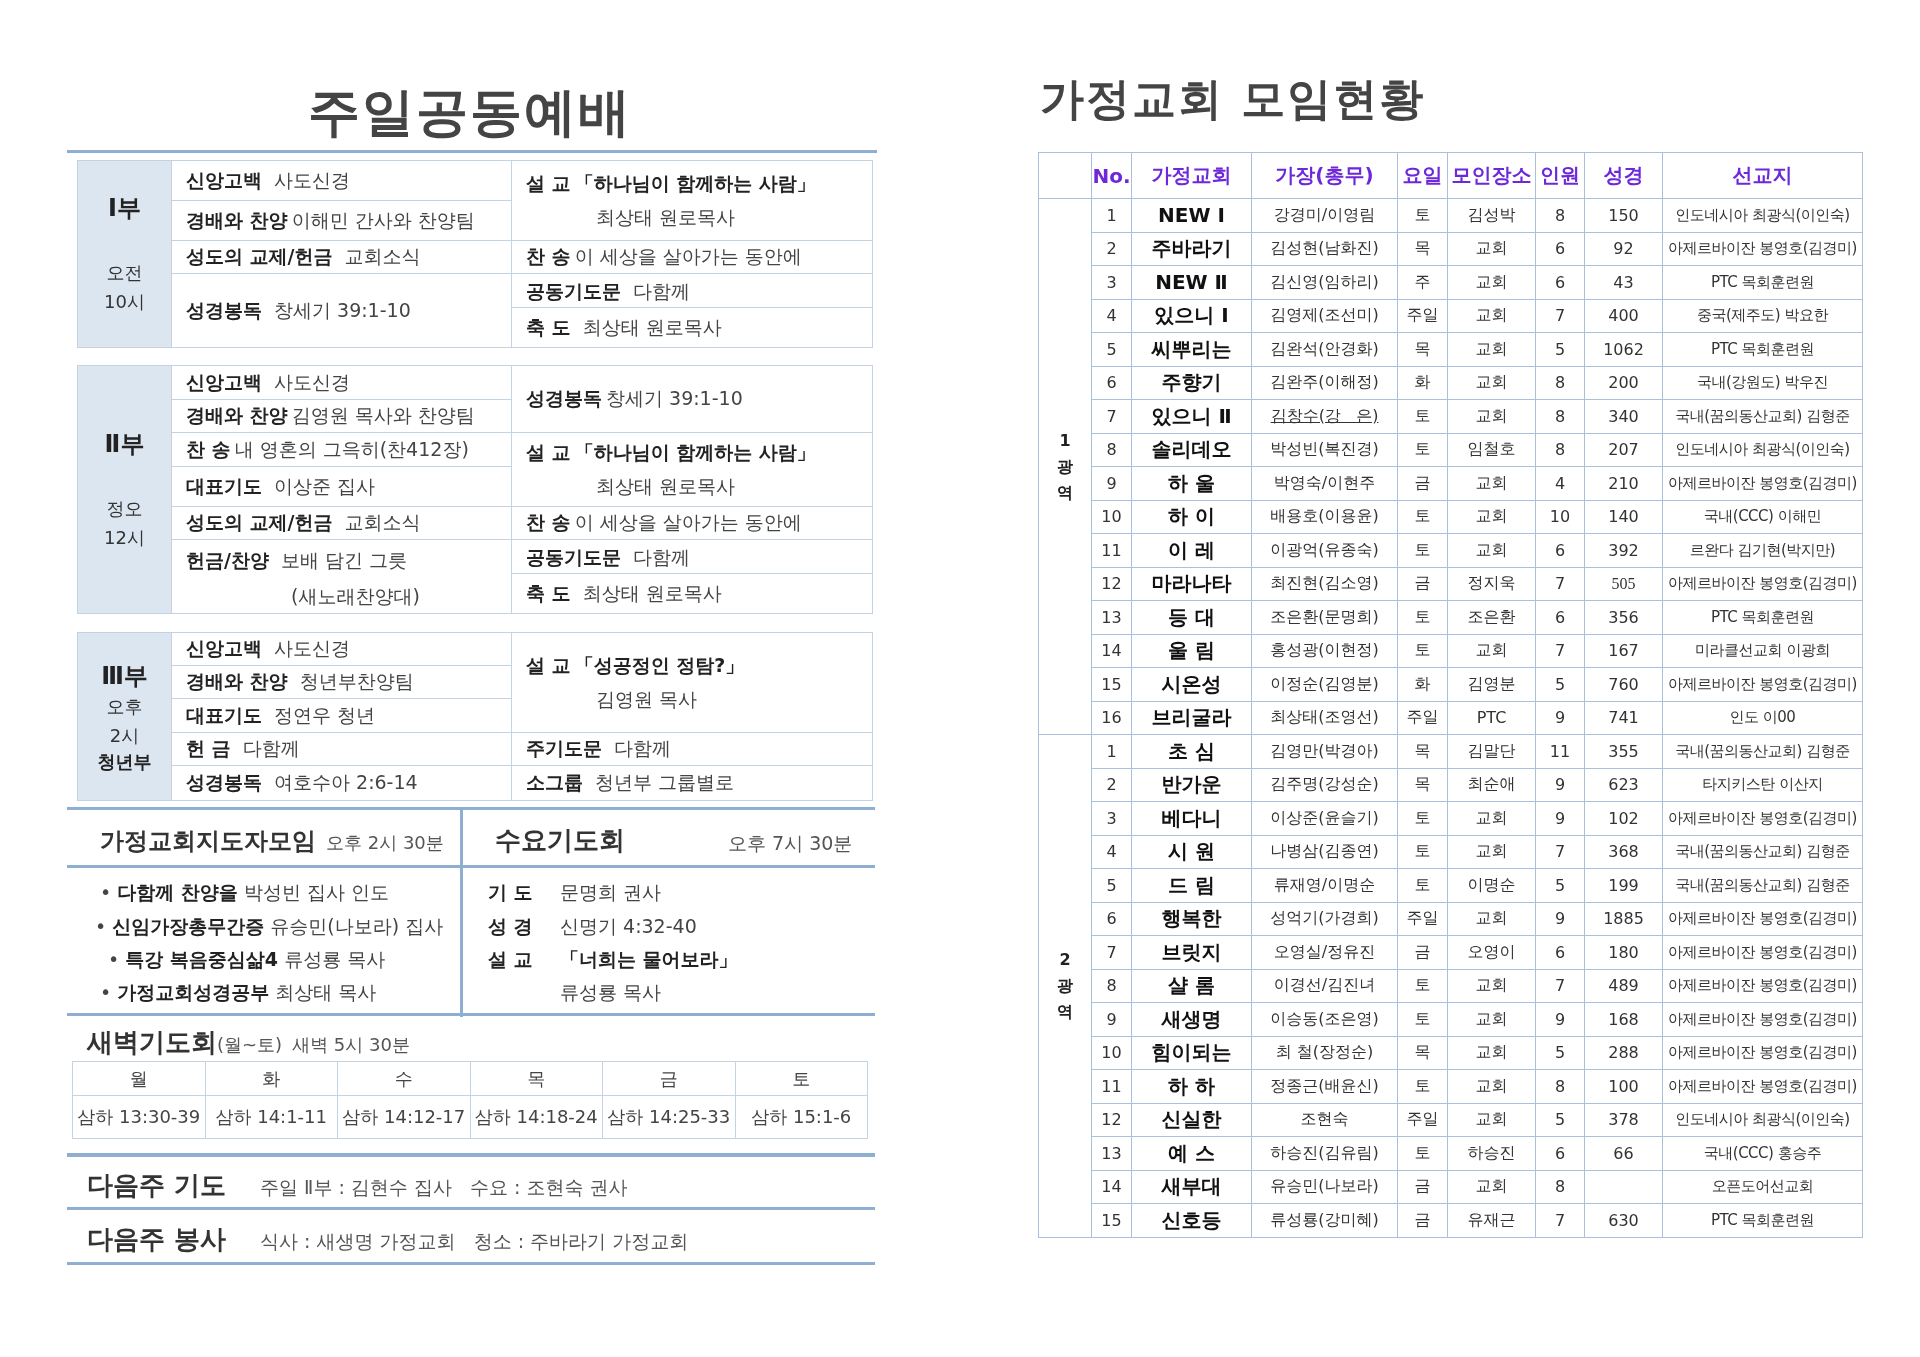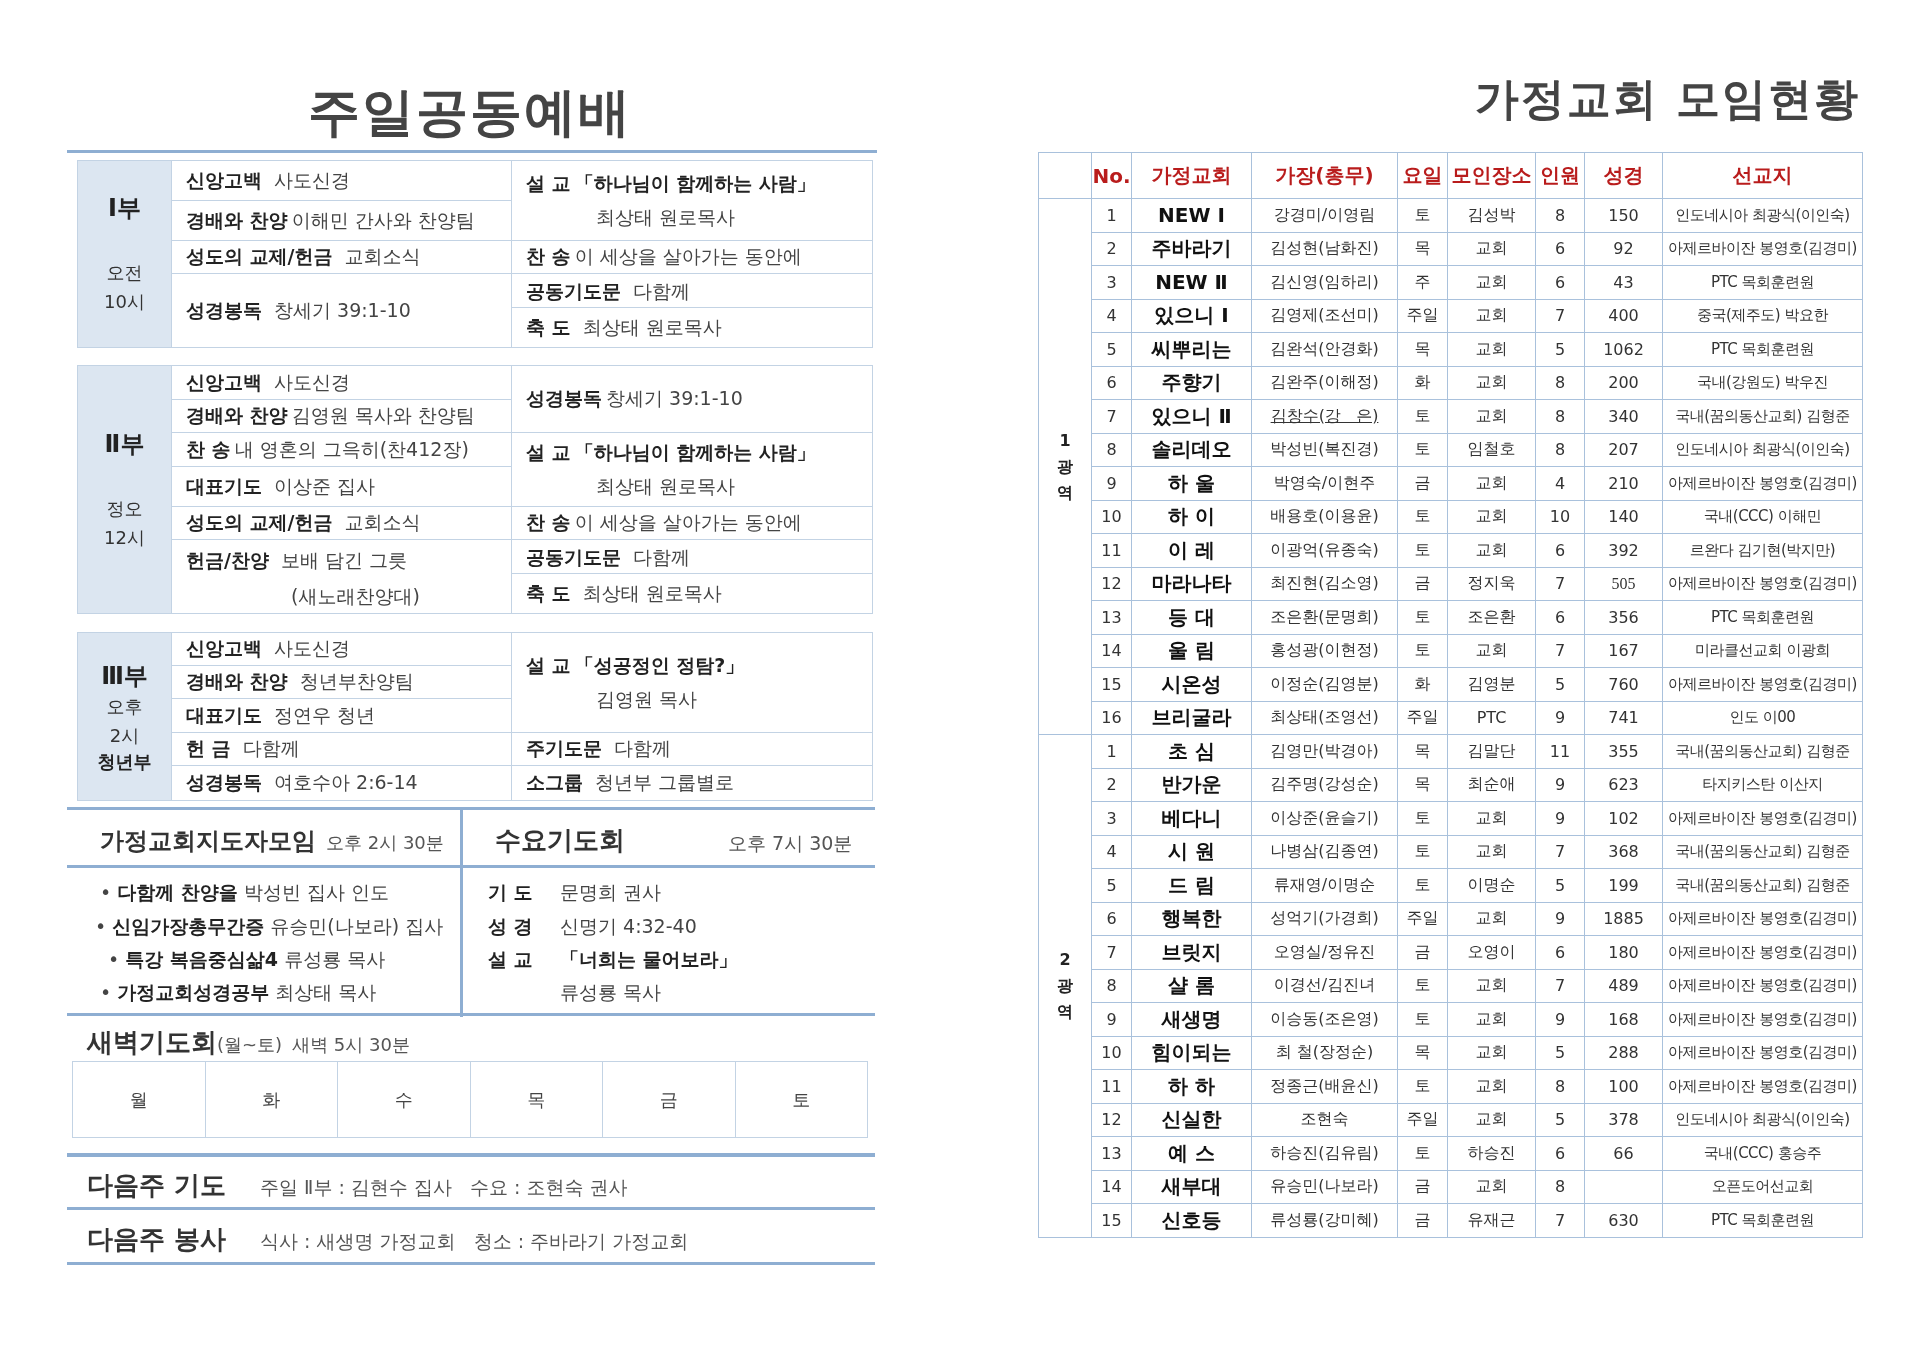--- a/index.html
+++ b/index.html
@@ -2,21 +2,21 @@
 <html><head>
 <meta charset="utf-8">
 <style>
   * { box-sizing: border-box; margin: 0; padding: 0; }
   html, body { width: 1920px; height: 1357px; background: #ffffff; overflow: hidden; }
   body { position: relative; font-family: "DejaVu Sans", "Liberation Sans", sans-serif; color: #222; }
 
   
   .page-title { position: absolute; font-weight: bold; color: #444; letter-spacing: 2px; white-space: nowrap; }
   #left-title { left: 0; width: 940px; top: 78px; font-size: 52px; text-align: center; }
-  #right-title { left: 1040px; width: 820px; top: 70px; font-size: 44px; text-align: right; }
+  #right-title { left: 1040px; width: 820px; top: 70px; font-size: 44px; text-align: left; }
 
   .rule { position: absolute; background: #8eaed2; height: 3px; }
 
   table.svc { position: absolute; border-collapse: collapse; table-layout: fixed; }
   table.svc td { border: 1px solid #c3d3e4; font-size: 19px; padding: 0 0 0 14px; white-space: nowrap; vertical-align: middle; color: #333; }
   table.svc td.lab { background: #dce6f1; text-align: center; padding: 0; border-color: #c3d3e4; }
   .lab .part { font-size: 24px; font-weight: bold; color: #222; display: block; }
   .lab .time { font-size: 18px; color: #333; display: block; line-height: 29px; }
   .lab .youth { font-size: 18px; font-weight: bold; color: #222; display: block; }
   .k { font-weight: bold; color: #222; margin-right: 12px; }
@@ -35,21 +35,21 @@
 
   table.dawn { position: absolute; border-collapse: collapse; table-layout: fixed; }
   table.dawn td { border: 1px solid #c3d3e4; text-align: center; font-size: 18px; color: #444; white-space: nowrap; }
 
   .next-h { position: absolute; font-size: 26px; font-weight: bold; color: #333; white-space: nowrap; }
   .next-v { position: absolute; font-size: 19px; color: #555; white-space: nowrap; }
 
   
   table.hc { position: absolute; left: 1038px; top: 152px; border-collapse: collapse; table-layout: fixed; }
   table.hc th, table.hc td { border: 1px solid #a9c1dc; text-align: center; white-space: nowrap; padding: 0; }
-  table.hc th { height: 46px; font-size: 20px; font-weight: bold; color: #b91c1c; }
+  table.hc th { height: 46px; font-size: 20px; font-weight: bold; color: #6d28d9; }
   table.hc td { height: 33.5px; font-size: 16px; color: #333; }
   table.hc td.name { font-size: 20px; font-weight: bold; color: #111; }
   table.hc td.miss { font-size: 15px; letter-spacing: -0.5px; }
   table.hc td.region { font-size: 16px; font-weight: bold; color: #222; line-height: 26px; vertical-align: middle; }
 </style>
 </head>
 <body>
 
 <div id="left-title" class="page-title">주일공동예배</div>
 <div class="rule" style="left:67px; top:150px; width:810px;"></div>
@@ -187,20 +187,28 @@
 </div>
 <table class="dawn" style="left:72px; top:1061px; width:796px; height:77px;">
   <tbody>
       <tr style="height:34px">
     <td>월</td>
     <td>화</td>
     <td>수</td>
     <td>목</td>
     <td>금</td>
     <td>토</td>
+  </tr>
+  <tr style="height:43px">
+    <td>삼하 13:30-39</td>
+    <td>삼하 14:1-11</td>
+    <td>삼하 14:12-17</td>
+    <td>삼하 14:18-24</td>
+    <td>삼하 14:25-33</td>
+    <td>삼하 15:1-6</td>
   </tr>
 </tbody>
   </table>
 
 <div class="rule" style="left:67px; top:1153px; width:808px; height:4px;"></div>
 <div class="next-h" style="left:87px; top:1168px;">다음주 기도</div>
 <div class="next-v" style="left:260px; top:1175px; white-space:pre;">주일 Ⅱ부 : 김현수 집사   수요 : 조현숙 권사</div>
 <div class="rule" style="left:67px; top:1207px; width:808px;"></div>
 <div class="next-h" style="left:87px; top:1222px;">다음주 봉사</div>
 <div class="next-v" style="left:260px; top:1229px; white-space:pre;">식사 : 새생명 가정교회   청소 : 주바라기 가정교회</div>

